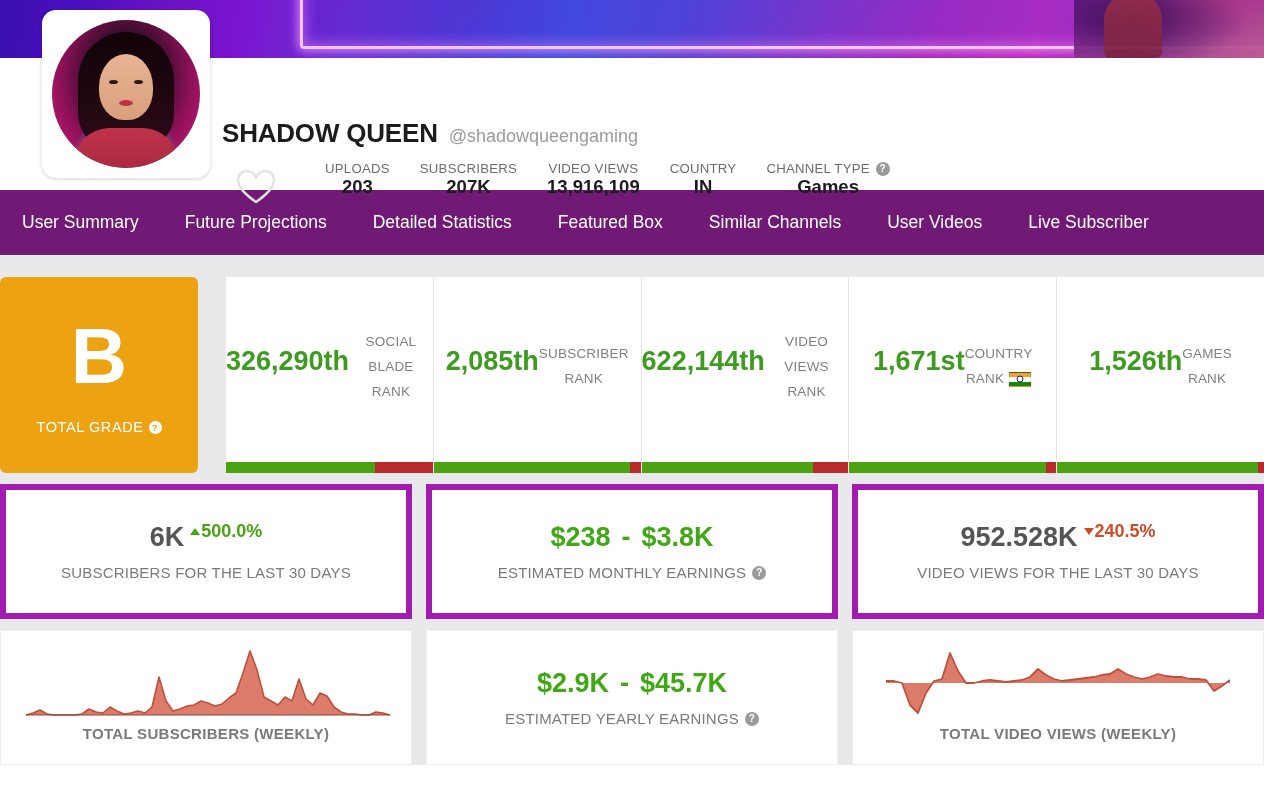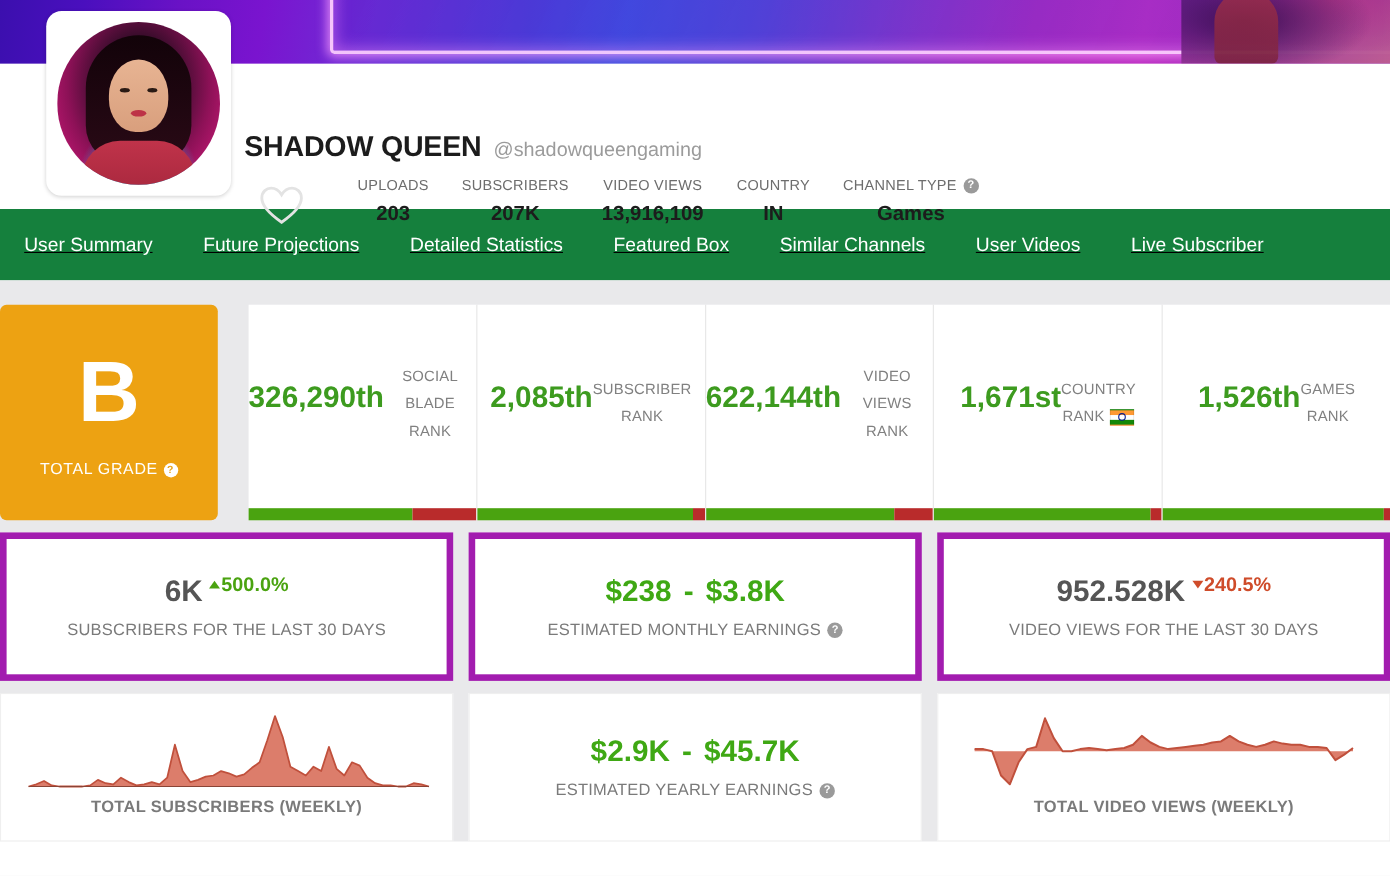--- a/index.html
+++ b/index.html
@@ -129,41 +129,40 @@
     display: flex; align-items: flex-start;
   }
   .stat-col { text-align: center; padding: 0 15px; }
   .stat-label {
     font-size: 13.2px; color: #6d6d6d;
     letter-spacing: .25px; white-space: nowrap;
     display: flex; align-items: center; justify-content: center; gap: 6px;
   }
   .stat-value {
     font-size: 18.5px; font-weight: bold; color: #1c1c1c;
-    margin-top: 7px; white-space: nowrap;
+    margin-top: 0; white-space: nowrap;
   }
   .qmark {
     display: inline-block;
     width: 14px; height: 14px; border-radius: 50%;
     background: #9a9a9a; color: #fff;
     font-size: 10px; font-weight: bold;
     line-height: 14px; text-align: center;
     vertical-align: middle;
   }
   .qmark.orange { background: #ffffff; color: #e9a318; }
   .qmark.small { width: 13px; height: 13px; line-height: 13px; font-size: 9.5px; }
 
   
   .navbar {
     width: 1264px; height: 65px;
-    background: #15803d;
+    background: #701a75;
     display: flex; align-items: center;
     padding-left: 22px;
     overflow: hidden;
-    text-decoration: underline;
   }
   .nav-item {
     color: #ffffff;
     font-size: 17.5px;
     white-space: nowrap;
     margin-right: 46px;
     cursor: pointer;
   }
 
   

